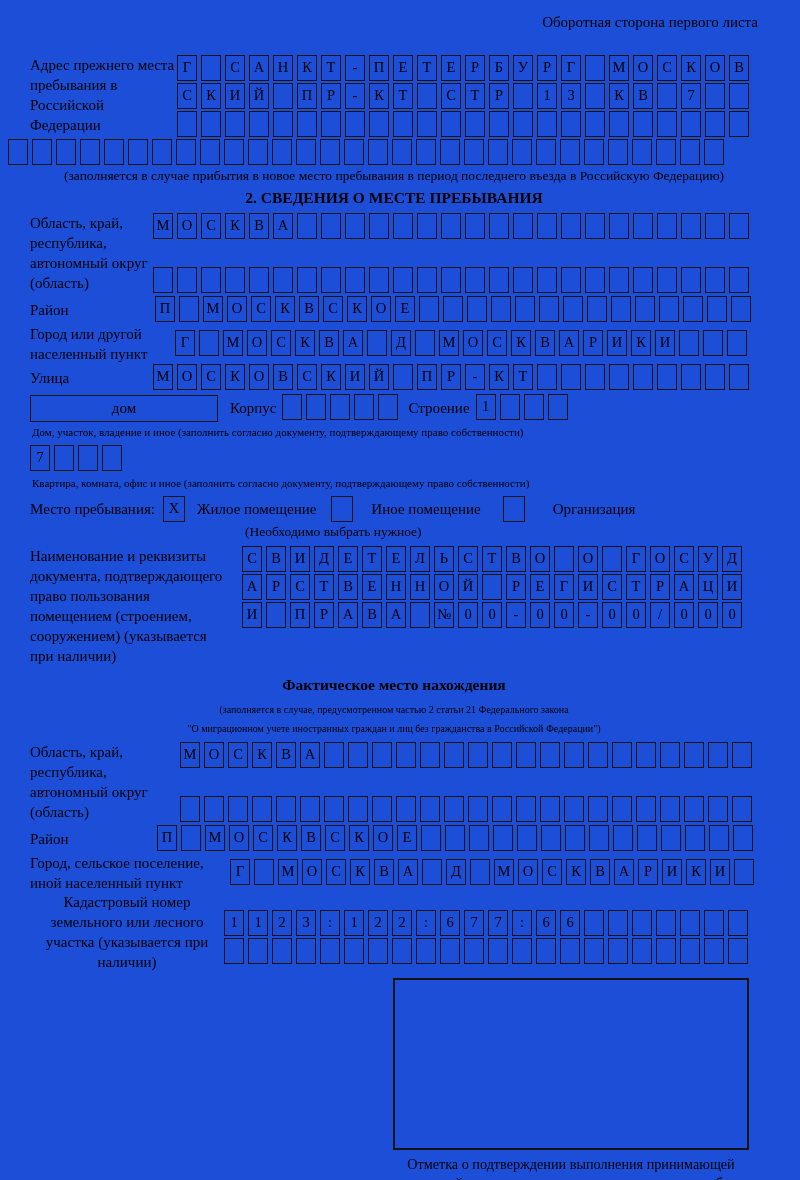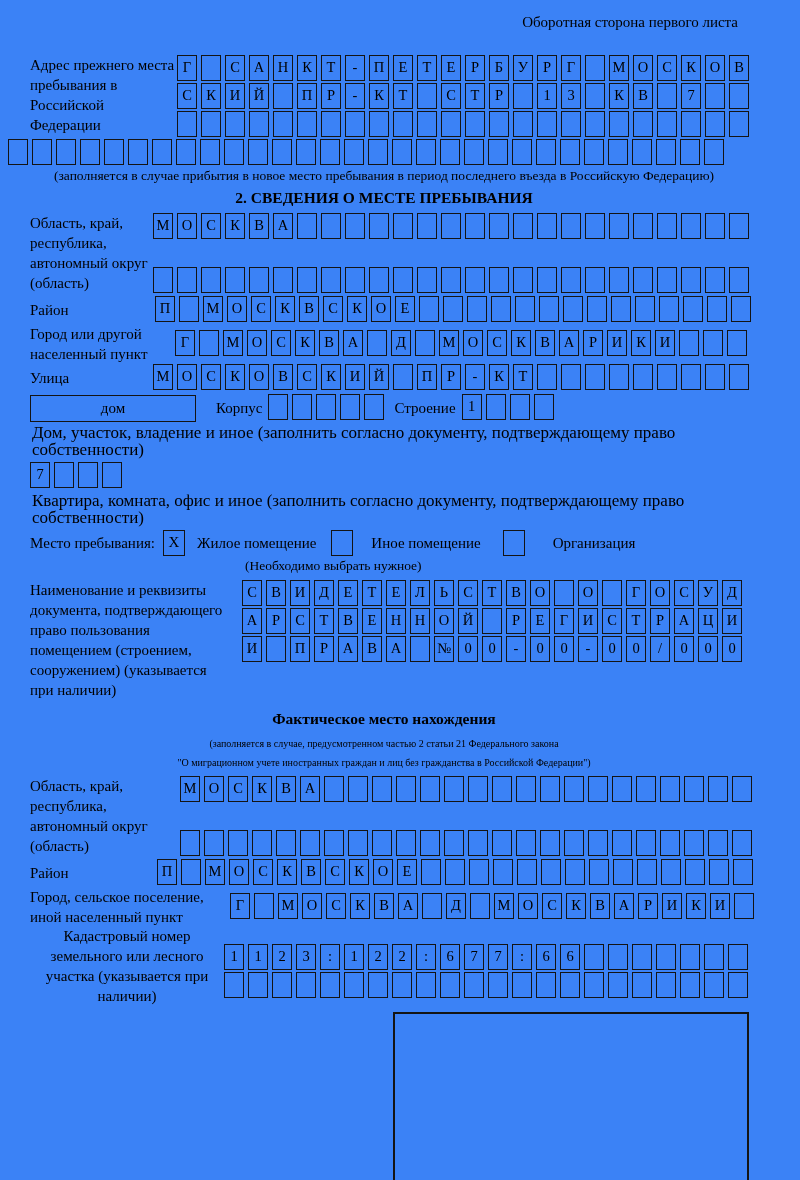--- a/index.html
+++ b/index.html
@@ -1,23 +1,23 @@
 <!DOCTYPE html>
 <html><head>
 <meta charset="utf-8">
 <style>
   html,body{margin:0;padding:0;background:#fff;}
   .page{
     position:relative;
     width:800px;height:1180px;
     box-sizing:border-box;
-    padding:14px 62px 0 30px;
+    padding:14px 42px 0 30px;
     overflow:hidden;
     font-family:"Liberation Serif","DejaVu Serif",serif;
-    font-size:15px;color:#000;background:#3b82f6;
+    font-size:15px;color:#000;background:#1d4ed8;
   }
   .corner{text-align:right;font-size:15px;margin-bottom:24px;}
   .frow{display:flex;align-items:flex-start;}
   .frow.vcenter{align-items:center;}
   .lbl{flex-shrink:0;font-size:15px;line-height:20px;}
   .cells-row{white-space:nowrap;height:28px;}
   .cell{
     display:inline-block;box-sizing:border-box;
     width:20px;height:26px;margin-right:4px;
     border:1.7px solid #141414;
@@ -28,21 +28,21 @@
     box-sizing:border-box;border:1.8px solid #141414;height:27px;
     text-align:center;line-height:24px;font-size:15px;flex-shrink:0;
   }
   .checkbox{
     display:inline-block;box-sizing:border-box;width:22px;height:26px;
     border:1.8px solid #141414;text-align:center;line-height:23px;
     font-size:15px;flex-shrink:0;
   }
   .note{font-size:13.5px;text-align:center;line-height:17px;}
   .sect-title{font-weight:bold;font-size:15.5px;text-align:center;margin:5px 0 6px 0;}
-  .caption{font-size:17px;line-height:17px;margin:1px 0 3px 2px;}
+  .caption{font-size:11px;line-height:17px;margin:1px 0 3px 2px;}
   .stamp-box{
     box-sizing:border-box;border:2px solid #141414;
     width:356px;height:172px;margin-left:363px;margin-top:6px;
   }
   .stamp-caption{
     width:386px;margin-left:348px;margin-top:5px;
     font-size:14.2px;line-height:18.5px;text-align:center;font-weight:bold;
   }
   .fact-note{font-size:10px;text-align:center;line-height:19px;}
 </style>
@@ -83,21 +83,21 @@
     <div class="lbl" style="width:145px;">Город или другой населенный пункт</div>
     <div class="cells-row"><span class="cell">Г</span><span class="cell"></span><span class="cell">М</span><span class="cell">О</span><span class="cell">С</span><span class="cell">К</span><span class="cell">В</span><span class="cell">А</span><span class="cell"></span><span class="cell">Д</span><span class="cell"></span><span class="cell">М</span><span class="cell">О</span><span class="cell">С</span><span class="cell">К</span><span class="cell">В</span><span class="cell">А</span><span class="cell">Р</span><span class="cell">И</span><span class="cell">К</span><span class="cell">И</span><span class="cell"></span><span class="cell"></span><span class="cell"></span></div>
   </div>
 
   <div class="frow vcenter" style="height:30px;">
     <div class="lbl" style="width:123px;">Улица</div>
     <div class="cells-row"><span class="cell">М</span><span class="cell">О</span><span class="cell">С</span><span class="cell">К</span><span class="cell">О</span><span class="cell">В</span><span class="cell">С</span><span class="cell">К</span><span class="cell">И</span><span class="cell">Й</span><span class="cell"></span><span class="cell">П</span><span class="cell">Р</span><span class="cell">-</span><span class="cell">К</span><span class="cell">Т</span><span class="cell"></span><span class="cell"></span><span class="cell"></span><span class="cell"></span><span class="cell"></span><span class="cell"></span><span class="cell"></span><span class="cell"></span><span class="cell"></span></div>
   </div>
 
   <div class="frow vcenter" style="height:30px;">
-    <div class="widebox" style="width:166px;margin-right:8px;">дом</div>
+    <div class="widebox" style="width:188px;">дом</div>
     <div class="lbl" style="margin:0 6px 0 12px;">Корпус</div>
     <div class="cells-row"><span class="cell"></span><span class="cell"></span><span class="cell"></span><span class="cell"></span><span class="cell"></span></div>
     <div class="lbl" style="margin:0 6px 0 6px;">Строение</div>
     <div class="cells-row"><span class="cell">1</span><span class="cell"></span><span class="cell"></span><span class="cell"></span></div>
   </div>
   <div class="caption">Дом, участок, владение и иное (заполнить согласно документу, подтверждающему право собственности)</div>
 
   <div class="frow vcenter" style="height:30px;margin-top:2px;">
     <div class="cells-row"><span class="cell">7</span><span class="cell"></span><span class="cell"></span><span class="cell"></span></div>
   </div>

